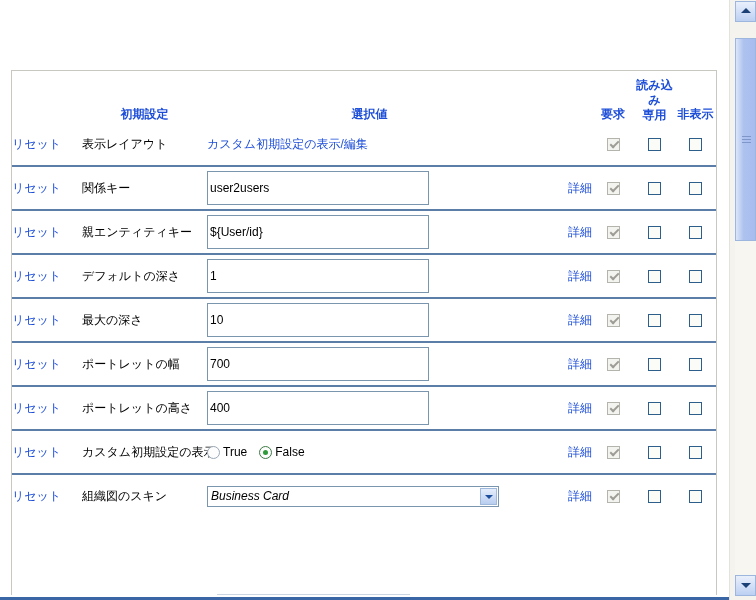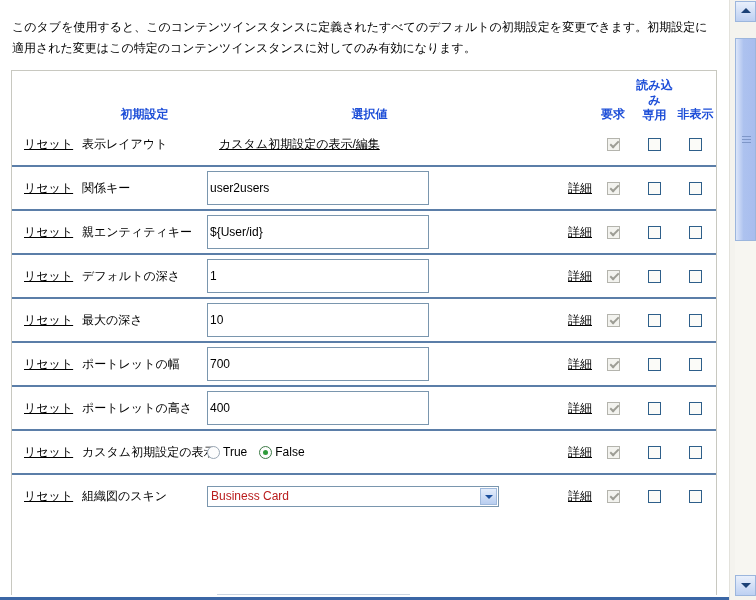--- a/index.html
+++ b/index.html
@@ -93,25 +93,23 @@
   }
   table.settings tr.first td { border-top: none; }
 
   td.t-reset  { padding-left: 4px; }
   td.t-label  { padding-left: 6px; white-space: nowrap; }
   td.t-value  { padding-left: 6px; }
   td.t-detail { text-align: right; padding-left: 6px; }
   td.t-check  { text-align: center; }
 
   a.lnk {
-    color: #000000;
-    text-decoration: underline;
+    color: #1d4ed8;
     cursor: pointer;
     font-size: 12px;
-    margin-left: 12px;
   }
 
   
   input.txt {
     width: 222px;
     height: 18px;
     box-sizing: border-box;
     border: 1px solid #7a96ae;
     font-family: "Liberation Sans", "DejaVu Sans", sans-serif;
     font-size: 12px;
@@ -125,22 +123,23 @@
   .sel {
     width: 292px;
     height: 21px;
     box-sizing: border-box;
     border: 1px solid #7a96ae;
     background: #fff;
     position: relative;
     font-size: 12px;
     line-height: 19px;
     padding-left: 3px;
-    color: #b91c1c;
+    color: #000000;
     cursor: default;
+    font-style: italic;
   }
   .sel .arrow {
     position: absolute;
     right: 1px; top: 1px;
     width: 17px; height: 17px;
     background: linear-gradient(#e4edfb, #b9cef0);
     border: 1px solid #9fb9dc;
     box-sizing: border-box;
   }
   .sel .arrow::after {
@@ -287,21 +286,20 @@
     bottom: 25px;
     width: 21px;
     background: #f7f6f1;
   }
 </style>
 </head>
 <body>
 
 <div id="page">
 
-  <div class="intro">このタブを使用すると、このコンテンツインスタンスに定義されたすべてのデフォルトの初期設定を変更できます。初期設定に適用された変更はこの特定のコンテンツインスタンスに対してのみ有効になります。</div>
 
   <div class="panel">
     <table class="settings">
       <colgroup>
         <col class="c-reset">
           <col class="c-label">
           <col class="c-value">
         <col class="c-detail">
           <col class="c-req">
           <col class="c-ro">

